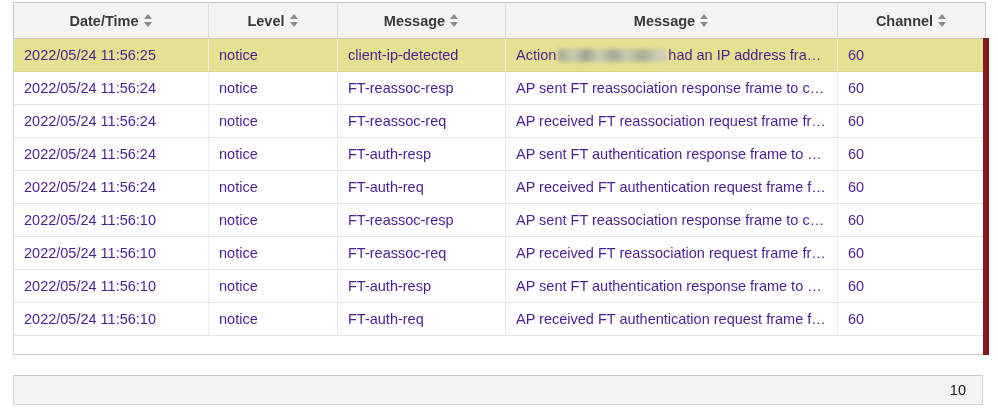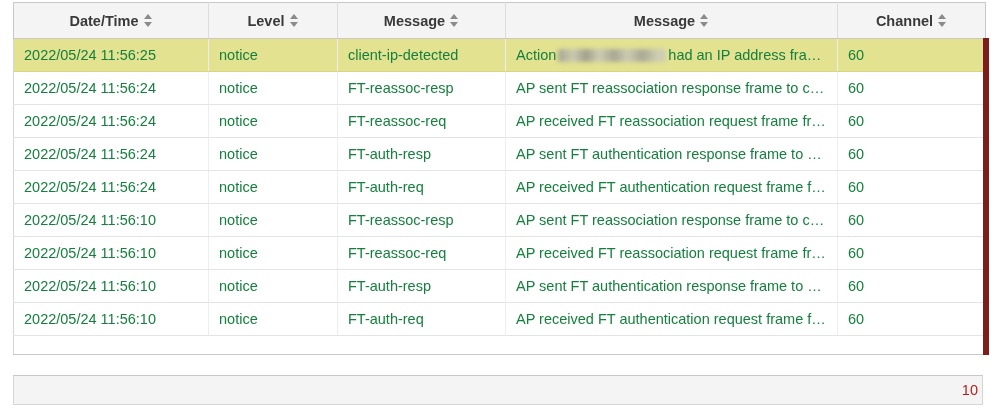--- a/index.html
+++ b/index.html
@@ -89,21 +89,21 @@
     padding: 0 10px;
     border-bottom: 1px solid #e4e4e4;
     border-left: 1px solid #eeeeee;
     border-right: 1px solid #eeeeee;
     vertical-align: middle;
     white-space: nowrap;
     overflow: hidden;
     text-overflow: ellipsis;
     text-align: left;
     font-size: 14.5px;
-    color: #15803d;
+    color: #4c1d95;
   }
   tbody td:first-child { border-left: 1px solid #d6d6d6; }
   tbody td:last-child  { border-right: 6px solid #7f1d1d; }
 
   tbody tr.row-selected td {
     background: #e3e291;
     border-bottom-color: #d7d684;
   }
 
   tbody tr.row-empty td {
@@ -139,23 +139,23 @@
     top: 375px;
     width: 970px;
     height: 30px;
     box-sizing: border-box;
     background: #f4f4f4;
     border: 1px solid #d6d6d6;
     border-top: 1px solid #c8c8c8;
     display: flex;
     align-items: center;
     justify-content: flex-end;
-    padding-right: 4px;
-    font-size: 14.5px;
-    color: #b91c1c;
+    padding-right: 16px;
+    font-size: 14.5px;
+    color: #0f172a;
   }
 </style>
 </head>
 <body>
 
 <div class="log-table-wrap">
   <table class="log-table">
     <colgroup>
       <col class="c-datetime">
       <col class="c-level">

